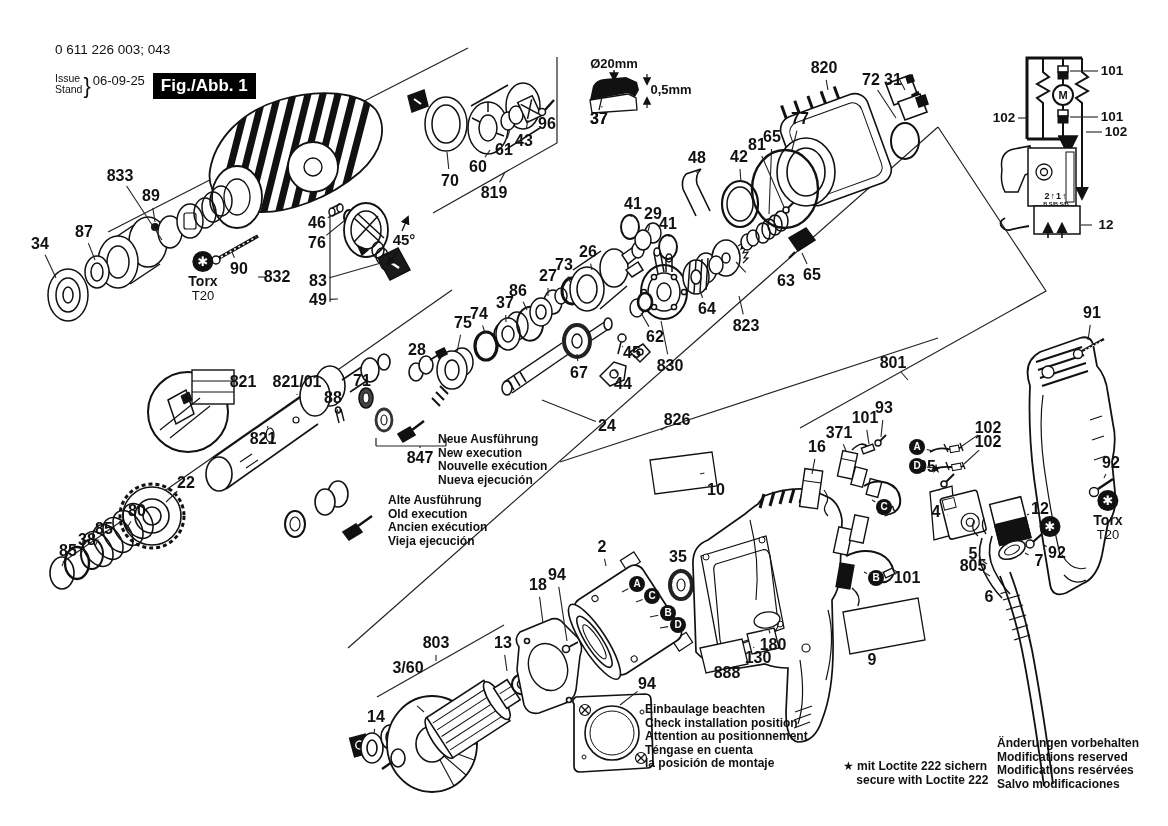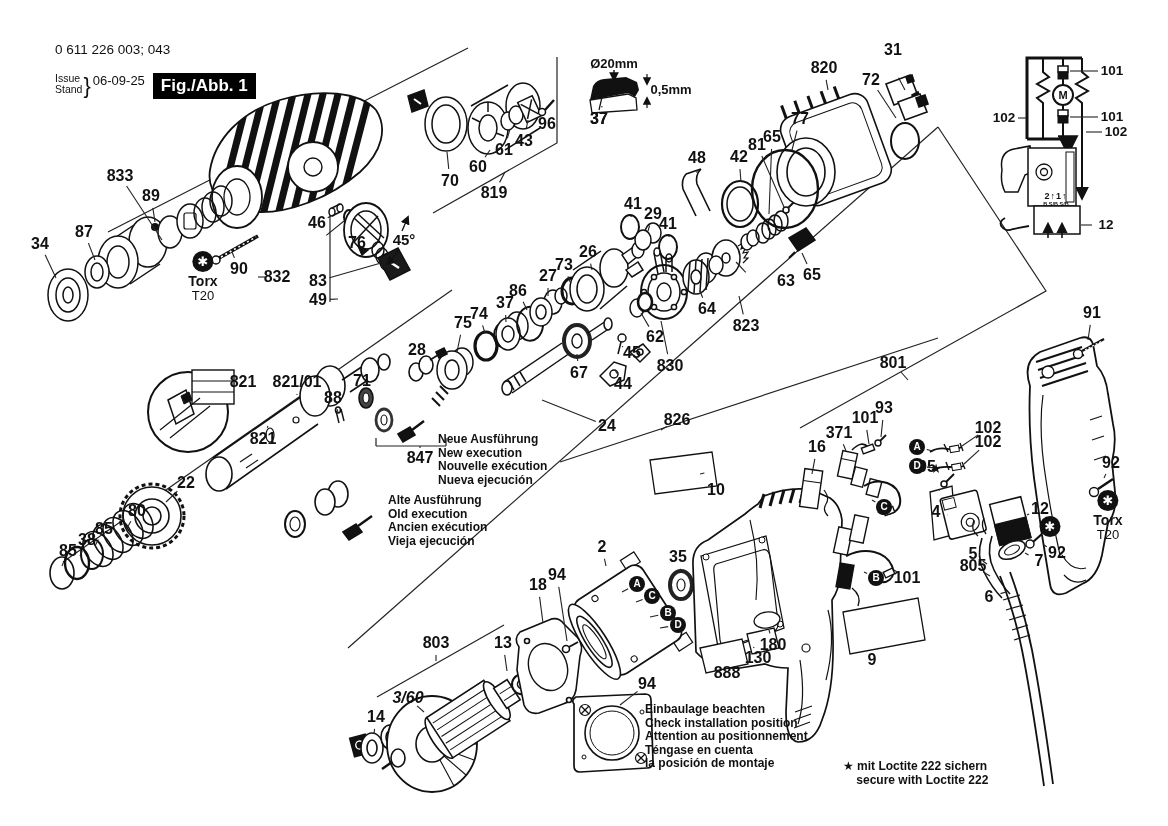--- a/index.html
+++ b/index.html
@@ -672,21 +672,21 @@
   <div class="swt ctr abs" style="left:1056px;top:196px">2↑1↑</div>
   <div class="swc ctr abs" style="left:1056px;top:204px">B S/B S/B</div>
 
 <div class="plabel" style="left: 120px; top: 176px;">833</div>
     <div class="plabel" style="left: 151px; top: 196px;">89</div>
     <div class="plabel" style="left: 84px; top: 232px;">87</div>
     <div class="plabel" style="left: 40px; top: 244px;">34</div>
     <div class="plabel" style="left: 239px; top: 269px;">90</div>
     <div class="plabel" style="left: 277px; top: 277px;">832</div>
     <div class="plabel" style="left: 317px; top: 223px;">46</div>
-    <div class="plabel" style="left: 317px; top: 243px; margin-left: 40px;">76</div>
+    <div class="plabel" style="left: 317px; top: 243px;">76</div>
     <div class="plabel" style="left: 318px; top: 281px;">83</div>
     <div class="plabel" style="left: 318px; top: 300px;">49</div>
     <div class="plabel" style="left: 450px; top: 181px;">70</div>
     <div class="plabel" style="left: 478px; top: 167px;">60</div>
     <div class="plabel" style="left: 494px; top: 193px;">819</div>
     <div class="plabel" style="left: 504px; top: 150px;">61</div>
     <div class="plabel" style="left: 524px; top: 141px;">43</div>
     <div class="plabel" style="left: 547px; top: 124px;">96</div>
     <div class="plabel" style="left: 599px; top: 119px;">37</div>
     <div class="plabel" style="left: 588px; top: 252px;">26</div>
@@ -699,21 +699,21 @@
     <div class="plabel" style="left: 633px; top: 204px;">41</div>
     <div class="plabel" style="left: 653px; top: 214px;">29</div>
     <div class="plabel" style="left: 668px; top: 224px;">41</div>
     <div class="plabel" style="left: 697px; top: 158px;">48</div>
     <div class="plabel" style="left: 739px; top: 157px;">42</div>
     <div class="plabel" style="left: 757px; top: 145px;">81</div>
     <div class="plabel" style="left: 772px; top: 137px;">65</div>
     <div class="plabel" style="left: 800px; top: 119px;">77</div>
     <div class="plabel" style="left: 824px; top: 68px;">820</div>
     <div class="plabel" style="left: 871px; top: 80px;">72</div>
-    <div class="plabel" style="left: 893px; top: 50px;">31</div>
+    <div class="plabel" style="left: 893px; top: 80px;">31</div>
     <div class="plabel" style="left: 812px; top: 275px;">65</div>
     <div class="plabel" style="left: 707px; top: 309px;">64</div>
     <div class="plabel" style="left: 655px; top: 337px;">62</div>
     <div class="plabel" style="left: 632px; top: 353px;">45</div>
     <div class="plabel" style="left: 670px; top: 366px;">830</div>
     <div class="plabel" style="left: 754px; top: 281px; margin-left: 32px;">63</div>
     <div class="plabel" style="left: 746px; top: 326px;">823</div>
     <div class="plabel" style="left: 579px; top: 373px;">67</div>
     <div class="plabel" style="left: 623px; top: 384px;">44</div>
     <div class="plabel" style="left: 607px; top: 426px;">24</div>
@@ -725,21 +725,21 @@
     <div class="plabel" style="left: 417px; top: 350px;">28</div>
     <div class="plabel" style="left: 263px; top: 439px;">821</div>
     <div class="plabel" style="left: 420px; top: 458px;">847</div>
     <div class="plabel" style="left: 186px; top: 483px;">22</div>
     <div class="plabel" style="left: 137px; top: 511px;">80</div>
     <div class="plabel" style="left: 104px; top: 529px;">85</div>
     <div class="plabel" style="left: 87px; top: 540px;">38</div>
     <div class="plabel" style="left: 68px; top: 551px;">85</div>
     <div class="plabel" style="left: 436px; top: 643px;">803</div>
     <div class="plabel" style="left: 503px; top: 643px;">13</div>
-    <div class="plabel" style="left: 408px; top: 698px; font-style: italic;">3/60</div>
+    <div class="plabel" style="left: 408px; top: 668px;">3/60</div>
     <div class="plabel" style="left: 376px; top: 717px;">14</div>
     <div class="plabel" style="left: 538px; top: 585px;">18</div>
     <div class="plabel" style="left: 557px; top: 575px;">94</div>
     <div class="plabel" style="left: 647px; top: 684px;">94</div>
     <div class="plabel" style="left: 602px; top: 547px;">2</div>
     <div class="plabel" style="left: 678px; top: 557px;">35</div>
     <div class="plabel" style="left: 716px; top: 470px; margin-top: 20px;">10</div>
     <div class="plabel" style="left: 727px; top: 673px;">888</div>
     <div class="plabel" style="left: 758px; top: 658px;">130</div>
     <div class="plabel" style="left: 773px; top: 645px;">180</div>
@@ -796,13 +796,17 @@
 Old execution
 Ancien exécution
 Vieja ejecución</div>
     <div class="note" style="left: 645px; top: 703px;">Einbaulage beachten
 Check installation position
 Attention au positionnement
 Téngase en cuenta
 la posición de montaje</div>
     <div class="note" style="left: 843px; top: 760px;">★ mit Loctite 222 sichern
     secure with Loctite 222</div>
+    <div class="note" style="left: 997px; top: 737px;">Änderungen vorbehalten
+Modifications reserved
+Modifications resérvées
+Salvo modificaciones</div>
   </div>
 
 </body></html>

